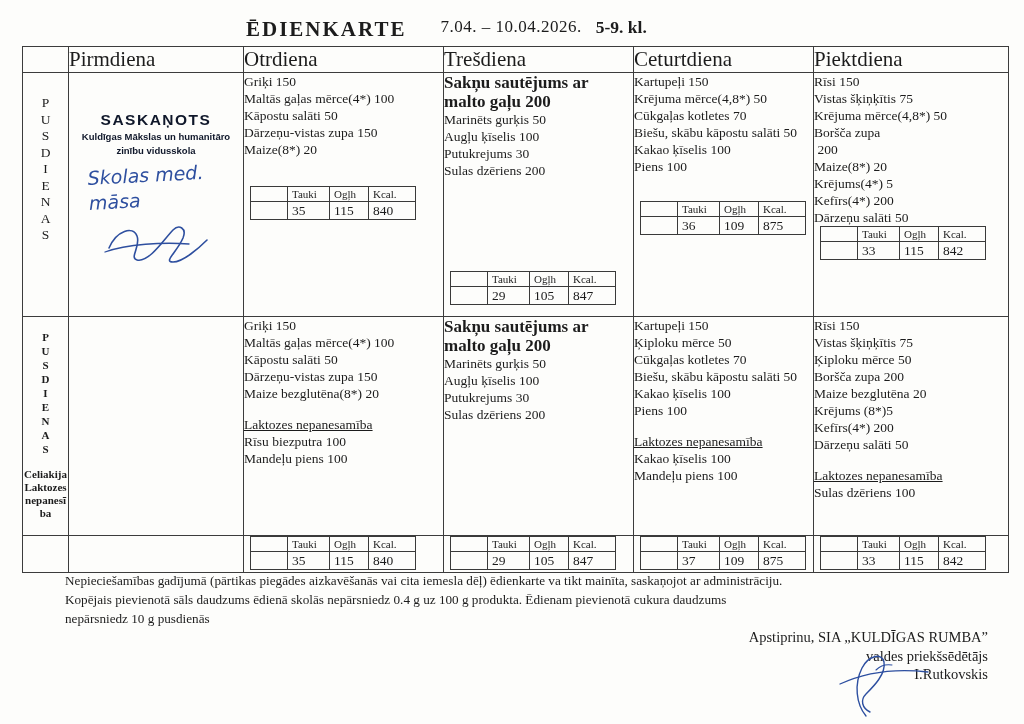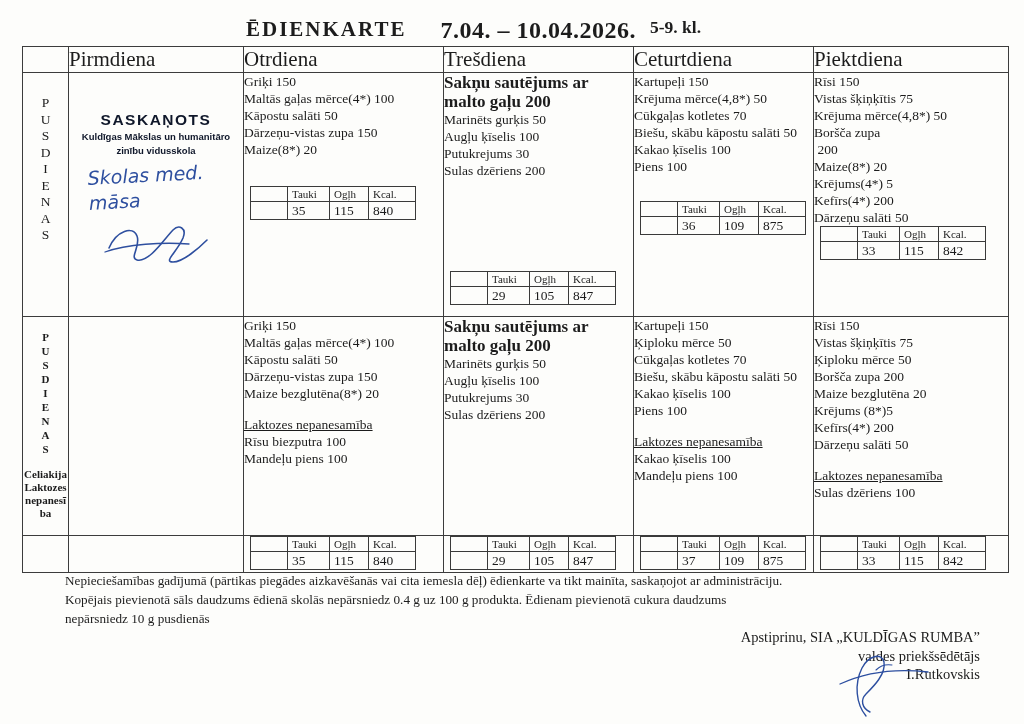--- a/index.html
+++ b/index.html
@@ -1,21 +1,21 @@
 <!DOCTYPE html>
 <html><head>
 <meta charset="utf-8">
 <style>
   html,body{margin:0;padding:0;background:#e8e8e8;}
   .page{position:relative;width:1024px;height:724px;background:#fdfdfb;overflow:hidden;
         font-family:"Liberation Serif", serif;color:#1c1c1c;}
   
   .title{position:absolute;left:246px;top:17px;display:flex;align-items:flex-start;white-space:nowrap;}
   .title .t-word{font-size:21px;font-weight:bold;letter-spacing:2px;}
-  .title .t-dates{font-size:24px;font-weight:bold;margin-left:34px;letter-spacing:.5px;}
+  .title .t-dates{font-size:17px;font-weight:normal;margin-left:34px;letter-spacing:.5px;}
   .title .t-classes{font-size:17.5px;font-weight:bold;margin-left:14px;}
   
   table.menu{position:absolute;left:22px;top:46px;width:986px;border-collapse:collapse;table-layout:fixed;}
   table.menu td, table.menu th{border:1px solid #3c3c3c;vertical-align:top;padding:0;overflow:hidden;}
   th.day{font-weight:normal;font-size:21px;text-align:left;padding:2px 0 3px 8px;height:21px;}
   tr.r1 td{height:243px;}
   tr.r2 td{height:218px;}
   tr.r3 td{height:36px;}
   .menu-cell{padding:4px 3px 0 7px;font-size:13.5px;line-height:17px;}
   .menu-items > div{min-height:17px;}
@@ -49,21 +49,21 @@
   .ncell:nth-child(4){width:48px;}
   .nh{height:16px;font-size:11px;line-height:15px;}
   .nv{height:19px;font-size:13.5px;line-height:17px;}
   .nt-otr{margin-top:28px;}
   .nt-tre{margin-top:92px;}
   .nt-cet{margin-top:26px;}
   .nt-pie{margin-top:0px;}
   .r3cell{padding:1px 0 0 7px;}
   
   .footnotes{position:absolute;left:65px;top:572px;font-size:13.2px;line-height:18.8px;}
-  .approval{position:absolute;right:44px;top:628px;text-align:right;font-size:14.5px;line-height:18.5px;}
+  .approval{position:absolute;right:36px;top:628px;text-align:right;font-size:14.5px;line-height:18.5px;}
   .sig2{position:absolute;left:832px;top:648px;}
 </style>
 </head>
 <body>
 
 <div class="page">
 
   <div class="title">
     <span class="t-word">ĒDIENKARTE</span>
     <span class="t-dates">7.04. – 10.04.2026.</span>

